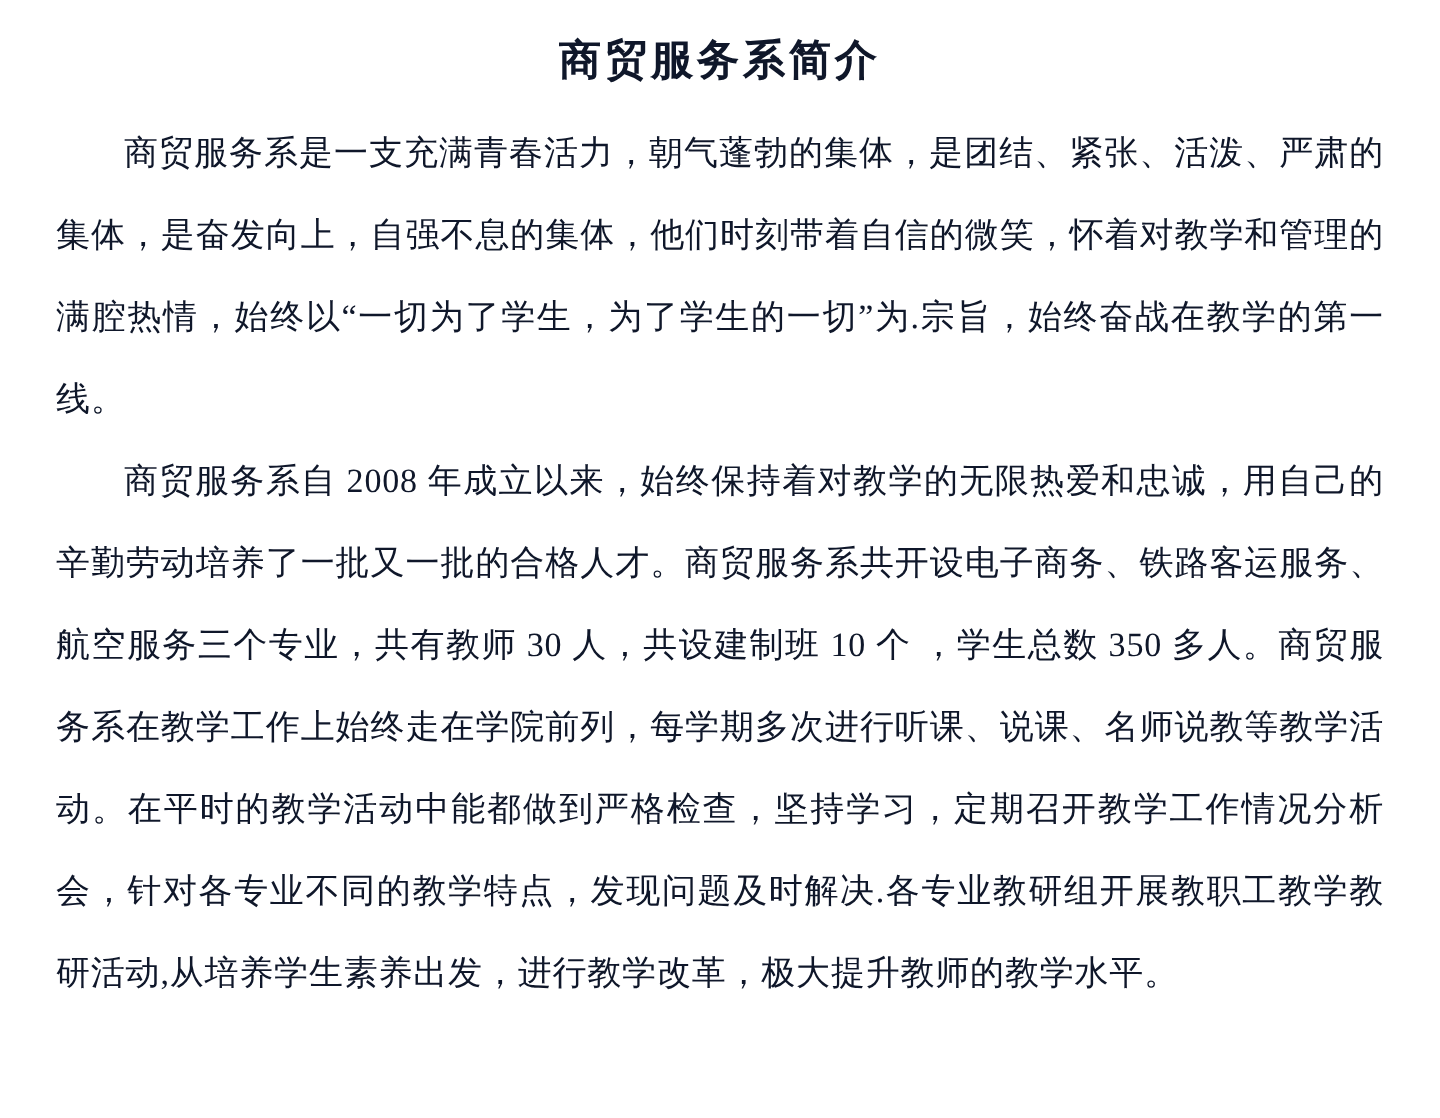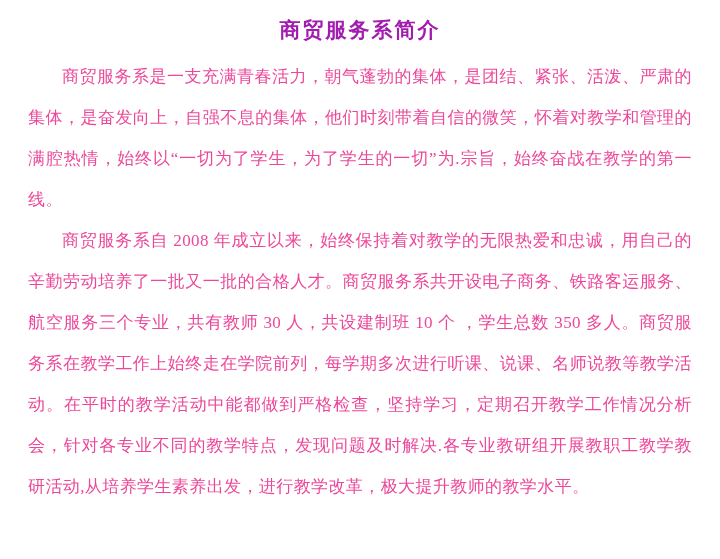--- a/index.html
+++ b/index.html
@@ -15,30 +15,30 @@
   }
   .page {
     width: 720px;
     height: 559px;
     box-sizing: border-box;
     padding: 10px 28px 0 28px;
     position: relative;
   }
   .doc-title {
     text-align: center;
-    color: #a21caf;
+    color: #0f172a;
     font-size: 21px;
     font-weight: bold;
     letter-spacing: 2px;
     line-height: 32px;
     margin: 4px 0 10px 0;
     font-family: "Liberation Serif", "DejaVu Serif", serif;
   }
   .doc-body {
-    color: #ec4899;
+    color: #0f172a;
   }
   .para {
     font-size: 17px;
     line-height: 41px;
     text-align: justify;
     text-justify: inter-ideograph;
     text-indent: 2em;
     margin: 0;
     letter-spacing: 0.4px;
     font-family: "Liberation Serif", "DejaVu Serif", serif;

